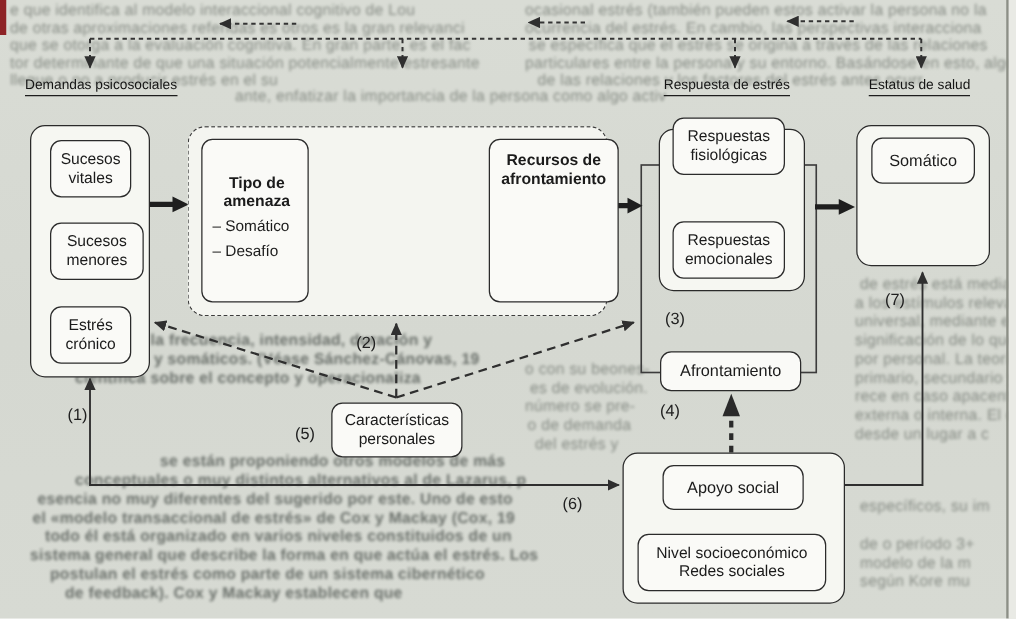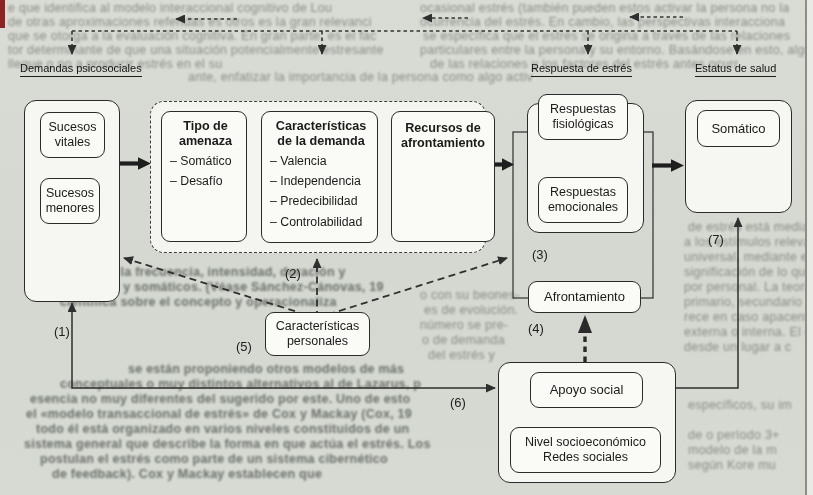--- a/index.html
+++ b/index.html
@@ -10,21 +10,21 @@
        opacity:.78;filter:blur(1.15px);letter-spacing:.25px;z-index:0;}
   .bgl-d{color:#575d58;font-weight:bold;opacity:.85;}
   svg.lines{position:absolute;left:0;top:0;z-index:1;}
   .ctr{position:absolute;background:#f6f7f2;border:1.8px solid #2a2a2a;border-radius:12px;
        box-sizing:border-box;z-index:2;}
   .ctr-dash{border:1.6px dashed #3c3c3c;border-radius:14px;background:#f4f5f0;}
   .bx{position:absolute;background:#fafaf7;border:1.4px solid #2b2b2b;border-radius:9px;
       box-sizing:border-box;display:flex;align-items:center;justify-content:center;
       text-align:center;font-size:12.5px;line-height:1.22;z-index:3;padding:2px 4px;}
   .bx-list{display:block;text-align:left;padding:7px 5px 4px 8px;}
-  .bx-title{font-weight:bold;text-align:center;margin-bottom:5px;line-height:1.18;font-size:12.6px;}
+  .bx-title{font-weight:bold;text-align:center;margin-bottom:5px;line-height:1.18;font-size:12.6px;margin-top:20px;}
   .itm{padding-left:10px;text-indent:-10px;margin-bottom:5px;font-size:12.3px;line-height:1.25;}
   .bx-topalign{align-items:flex-start;padding-top:9px;font-weight:bold;font-size:12.6px;line-height:1.2;}
   .hd{position:absolute;font-size:11px;color:#141414;border-bottom:1.5px solid #1d1d1d;
       padding-bottom:2px;white-space:nowrap;z-index:4;}
   .num{position:absolute;font-size:13px;color:#202020;z-index:4;white-space:nowrap;}
   .mark-red{position:absolute;left:0;top:0;width:5px;height:28px;background:#8e2326;z-index:5;}
   .edge-line{position:absolute;left:805px;top:0;width:2px;height:495px;background:#8c8f86;z-index:5;}
   .edge-strip{position:absolute;left:807px;top:0;width:6px;height:495px;background:#e9eae5;z-index:5;}
 </style>
 </head>
@@ -122,43 +122,37 @@
   <div class="hd" style="left:695px;top:62px">Estatus de salud</div>
   <div class="hd" style="left:531px;top:62px">Respuesta de estrés</div>
 
   <div class="ctr" style="left:24px;top:100px;width:96px;height:202px"></div>
   <div class="ctr ctr-dash" style="left:150px;top:101px;width:336px;height:152px"></div>
   <div class="ctr" style="left:527px;top:103px;width:117px;height:130px"></div>
   <div class="ctr" style="left:685px;top:100px;width:107px;height:113px"></div>
   <div class="ctr" style="left:498px;top:362px;width:178px;height:121px"></div>
 
   <div class="bx" style="left:40px;top:112px;width:65px;height:46px">Sucesos vitales</div>
-  <div class="bx" style="left:40px;top:178px;width:60px;height:46px">Sucesos menores</div>
+  <div class="bx" style="left:40px;top:178px;width:75px;height:46px">Sucesos menores</div>
+  <div class="bx" style="left:40px;top:245px;width:65px;height:46px">Estrés crónico</div>
 
   <div class="bx bx-list" style="left:161px;top:111px;width:86px;height:131px">
     <div class="bx-title">Tipo de amenaza</div>
     <div class="itm">– Somático</div>
     <div class="itm">– Desafío</div>
-  </div>
-  <div class="bx bx-list" style="left:261px;top:111px;width:117px;height:132px">
-    <div class="bx-title">Características de la demanda</div>
-    <div class="itm">– Valencia</div>
-    <div class="itm">– Independencia</div>
-    <div class="itm">– Predecibilidad</div>
-    <div class="itm">– Controlabilidad</div>
   </div>
   <div class="bx bx-topalign" style="left:391px;top:111px;width:104px;height:131px">Recursos de afron­tamiento</div>
 
   <div class="bx" style="left:538px;top:94px;width:90px;height:46px">Respuestas fisiológicas</div>
   <div class="bx" style="left:528px;top:281px;width:113px;height:32px;font-size:13px">Afrontamiento</div>
   <div class="bx" style="left:538px;top:177px;width:90px;height:46px">Respuestas emocionales</div>
 
   <div class="bx" style="left:697px;top:110px;width:83px;height:37px;font-size:13px">Somático</div>
 
-  <div class="bx" style="left:265px;top:312px;width:105px;height:44px">Características personales</div>
+  <div class="bx" style="left:265px;top:322px;width:105px;height:44px">Características personales</div>
   <div class="bx" style="left:510px;top:427px;width:151px;height:46px">Nivel socioeconómico Redes sociales</div>
   <div class="bx" style="left:530px;top:372px;width:113px;height:36px;font-size:13px">Apoyo social</div>
 
   <div class="num" style="left:54px;top:324px">(1)</div>
   <div class="num" style="left:285px;top:266px">(2)</div>
   <div class="num" style="left:532px;top:247px">(3)</div>
   <div class="num" style="left:528px;top:321px">(4)</div>
   <div class="num" style="left:236px;top:339px">(5)</div>
   <div class="num" style="left:450px;top:395px">(6)</div>
   <div class="num" style="left:708px;top:232px">(7)</div>

